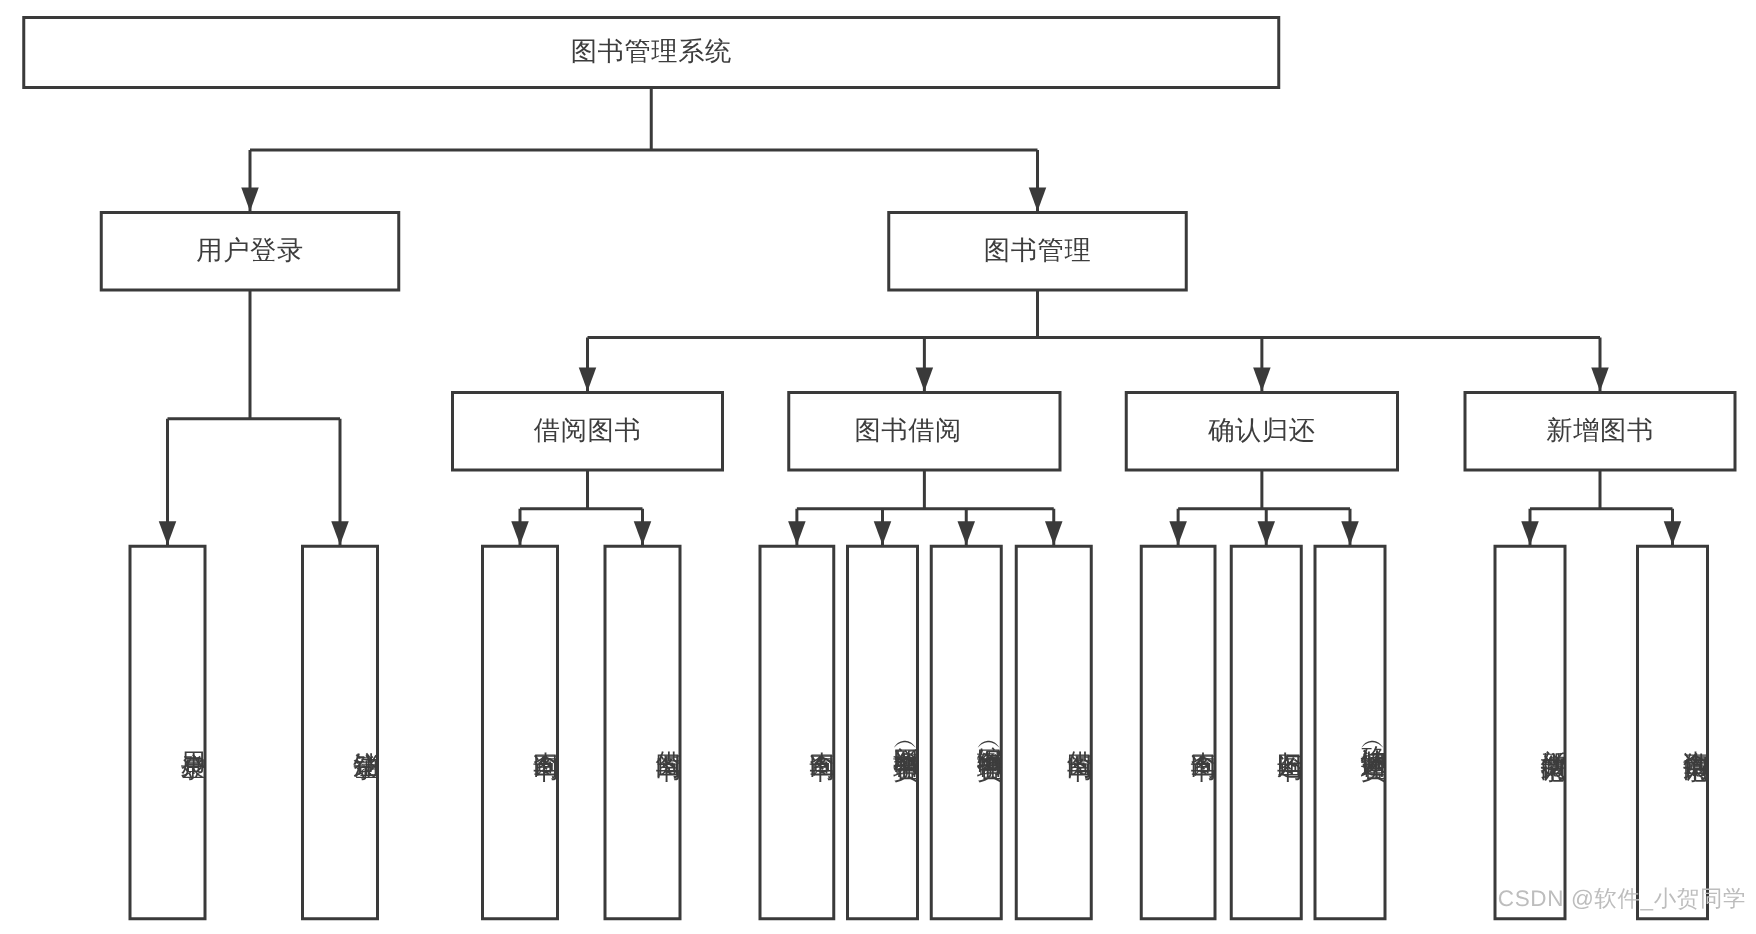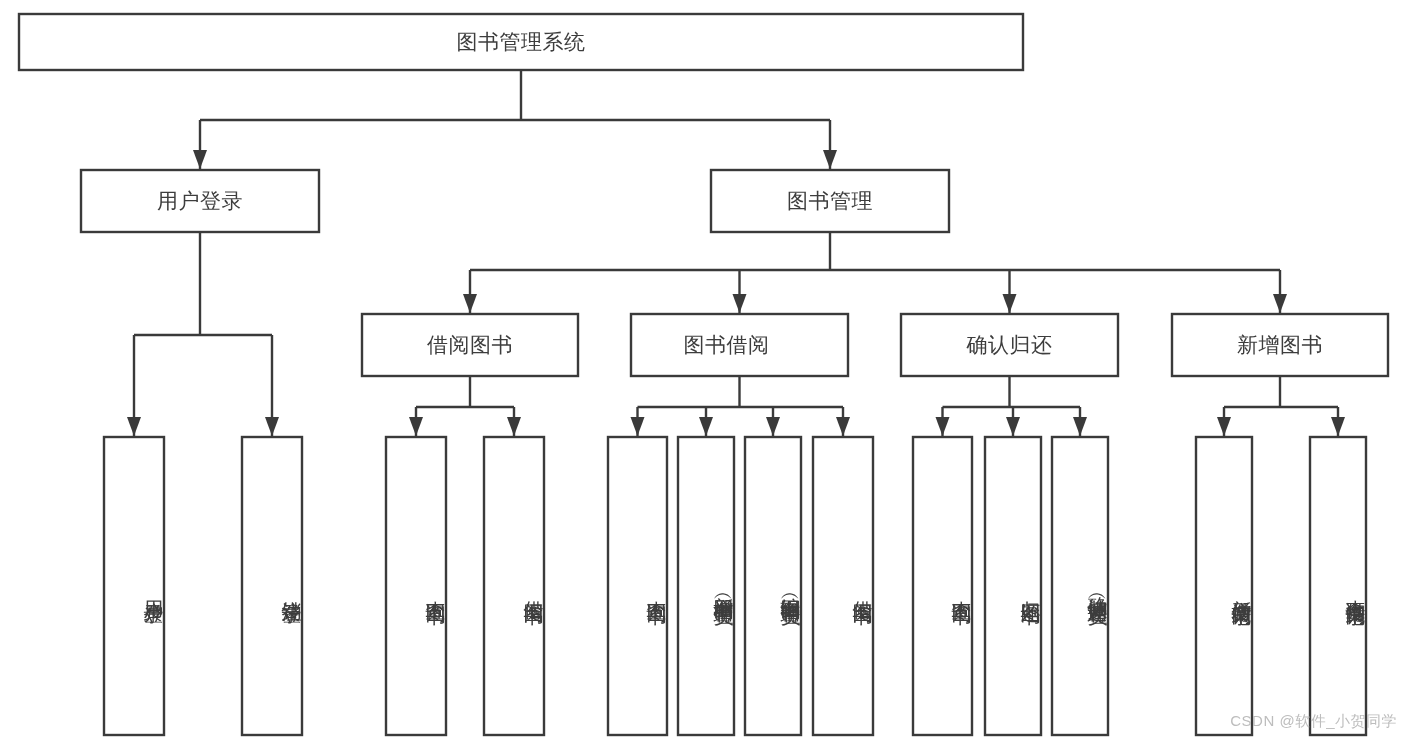--- a/index.html
+++ b/index.html
@@ -62,21 +62,21 @@
     font-size: 20px;
     letter-spacing: 1.5px;
     align-items: flex-start;
     padding-top: 4px;
     box-sizing: border-box;
   }
   .watermark {
     position: absolute;
     right: 8px;
     bottom: 4px;
-    font-size: 15px;
+    font-size: 18px;
     color: #bdbdbd;
     letter-spacing: 0.5px;
     white-space: nowrap;
   }
 </style>
 </head>
 <body>
 
 <div id="diagram-root">
 

